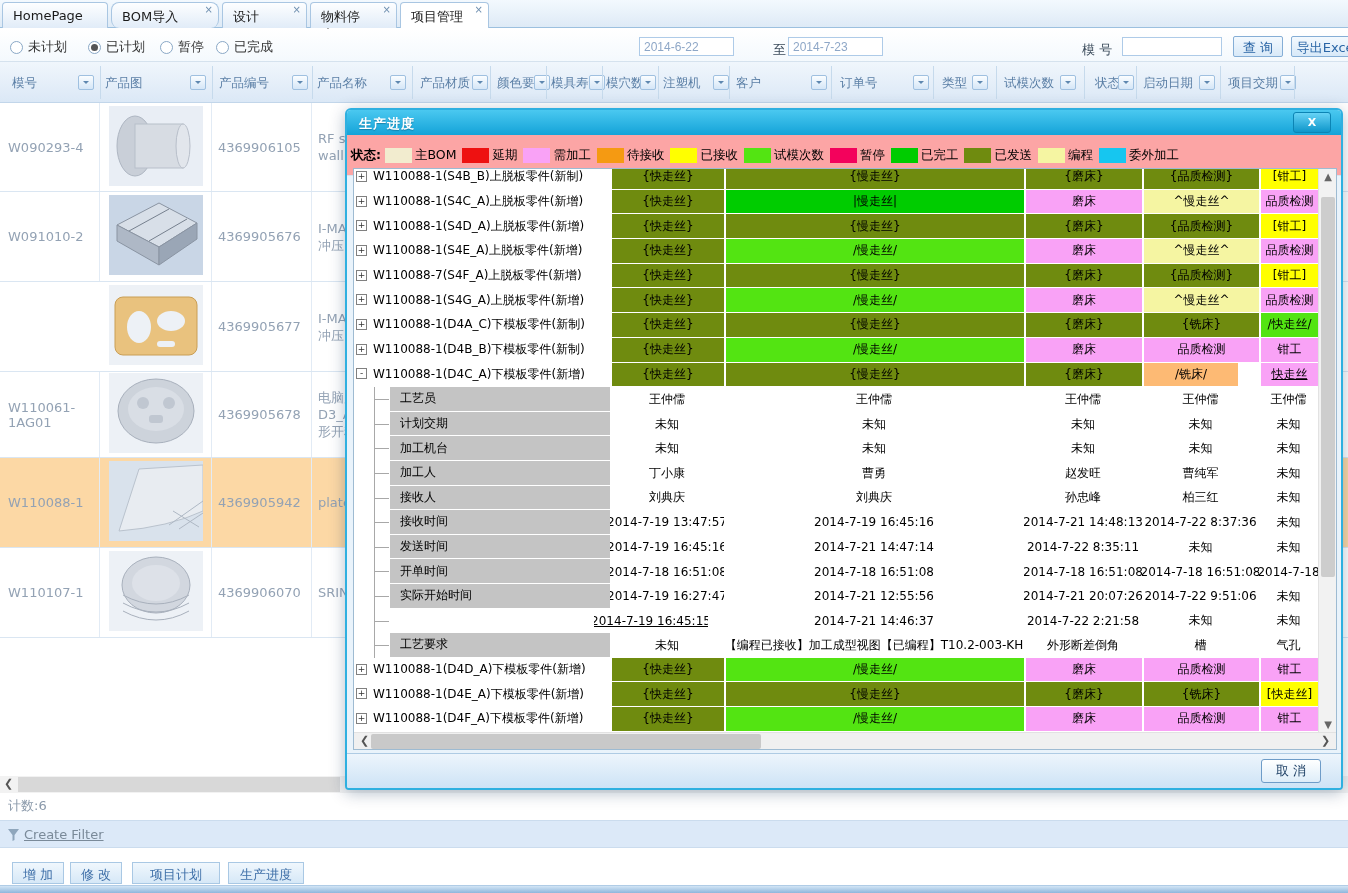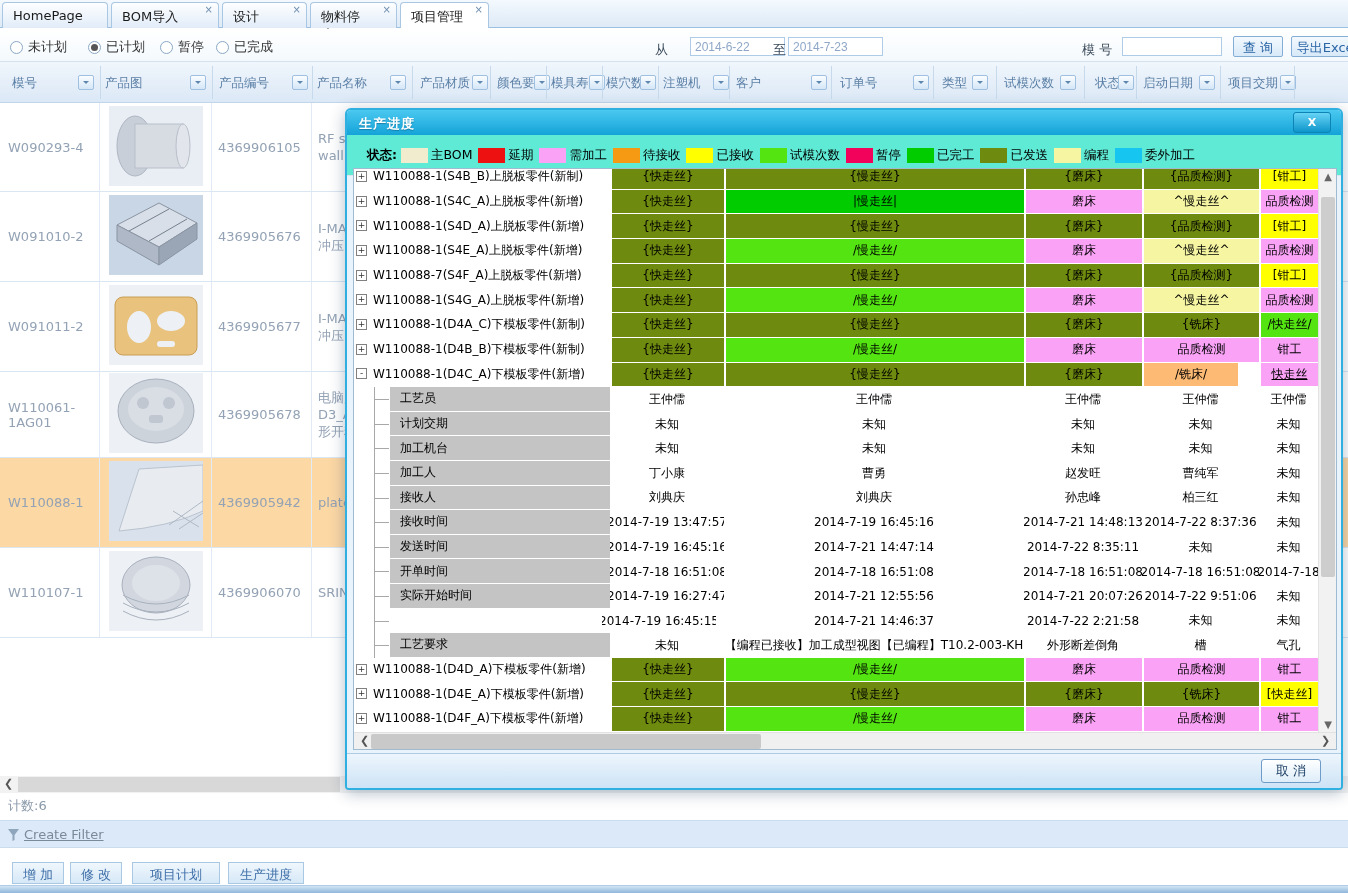--- a/index.html
+++ b/index.html
@@ -73,22 +73,22 @@
 .dialog { position:absolute; left:345px; top:108px; width:998px; height:682px;
   border:2px solid #2FB0E0; border-radius:6px 6px 4px 4px; background:#E9F3FB;
   box-shadow:0 3px 16px rgba(0,40,80,.3); }
 .dlg-header { position:absolute; left:0; top:0; width:100%; height:25px;
   background:linear-gradient(#4AC8F0,#14A3D8); border-radius:4px 4px 0 0; }
 .dlg-title { position:absolute; left:12px; top:5px; color:#fff; font-weight:bold; font-size:13px;
   letter-spacing:1px; text-shadow:0 1px 1px rgba(0,60,90,.4); }
 .dlg-close { position:absolute; right:10px; top:2px; width:38px; height:21px;
   background:linear-gradient(#66D3F6,#0E96CA); border:1px solid #0C84B4; border-radius:3px;
   color:#fff; font-size:11px; font-weight:bold; text-align:center; line-height:20px; cursor:default; }
-.dlg-legend { position:absolute; left:0; top:25px; width:100%; height:41px; background:#5eead4;
-  border-bottom:1px solid #D8E4EE; display:flex; align-items:center; padding-left:20px; }
+.dlg-legend { position:absolute; left:0; top:25px; width:100%; height:41px; background:#fca5a5;
+  border-bottom:1px solid #D8E4EE; display:flex; align-items:center; padding-left:4px; }
 .lg-label { font-size:12.5px; color:#000; font-weight:bold; margin-right:4px; }
 .lg-item { display:flex; align-items:center; margin-right:6px; }
 .lg-sq { width:27px; height:15px; margin-right:3px; }
 .lg-txt { font-size:12.5px; color:#000; }
 
 .dlg-grid { position:absolute; left:6px; top:58px; width:984px; height:582px; background:#fff;
   border:1px solid #9EBBD2; overflow:hidden; }
 .grid-clip { position:absolute; left:0; top:0; width:964px; height:563px; overflow:hidden; }
 .grid-content { position:relative; margin-top:-4px; }
 .treeline { position:absolute; left:7px; top:0; bottom:0; width:0;
@@ -123,30 +123,30 @@
   background:linear-gradient(#FEFFFF,#DEEDF9); border:1px solid #6E9CC8; border-radius:3px;
   color:#16395F; font-size:13px; text-align:center; line-height:22px; cursor:default; }
 </style>
 </head>
 <body>
 
 <div class="page">
 
   <div class="tabbar" id="tabbar">
       <div class="tab" style="left: 2px; width: 106px;"><span>HomePage</span></div>
-      <div class="tab" style="left: 111px; width: 108px;"><span>BOM导入</span><span class="x">×</span></div>
+      <div class="tab" style="left: 111px; width: 108px; border-radius: 8px;"><span>BOM导入</span><span class="x">×</span></div>
       <div class="tab" style="left: 222px; width: 85px;"><span>设计BOM</span><span class="x">×</span></div>
       <div class="tab" style="left: 310px; width: 87px;"><span>物料停止</span><span class="x">×</span></div>
       <div class="tab active" style="left: 400px; width: 89px;"><span>项目管理</span><span class="x">×</span></div>
     </div>
 
   <div class="toolbar">
     <div id="radios"></div>
     <div class="tb-label" style="left:655px">从</div>
-    <input class="tb-input" style="left: 690px; width: 95px;" value="2014-6-22">
+    <input class="tb-input" style="left: 639px; width: 95px;" value="2014-6-22">
     <div class="tb-label" style="left:773px">至</div>
     <input class="tb-input" style="left: 788px; width: 95px;" value="2014-7-23">
     <div class="tb-label" style="left:1082px">模 号</div>
     <input class="tb-input" style="left: 1122px; width: 100px;" value="">
     <div class="tb-btn" style="left:1233px;width:50px">查 询</div>
     <div class="tb-btn" style="left:1291px;width:72px">导出Excel</div>
   <div class="radio" style="left: 10px;"><span class="rb"></span><span>未计划</span></div>
       <div class="radio" style="left: 88px;"><span class="rb sel"></span><span>已计划</span></div>
       <div class="radio" style="left: 160px;"><span class="rb"></span><span>暂停</span></div>
       <div class="radio" style="left: 216px;"><span class="rb"></span><span>已完成</span></div>
@@ -234,21 +234,20 @@
               <line x1="40" y1="46" x2="78" y2="24" stroke="#76808E"></line>
             </svg></span>
         </div>
         <div class="tc code">4369905676</div>
         <div class="tc name">
           <div class="name-lines">I-MAC
 冲压L</div>
         </div>
       </div>
       <div class="trow" style="top: 282px; height: 90px;">
-        <div class="tc mold">W091011-2</div>
         <div class="tc img">
           <span><svg class="pimg" viewBox="0 0 94 80">
               <rect width="94" height="80" fill="#EDF1F6"></rect>
               <rect x="6" y="12" width="82" height="58" rx="8" fill="#E9C27E" stroke="#C99E55"></rect>
               <ellipse cx="30" cy="42" rx="12" ry="16" fill="#EDF1F6"></ellipse>
               <ellipse cx="62" cy="36" rx="14" ry="10" fill="#EDF1F6"></ellipse>
               <rect x="48" y="56" width="18" height="6" rx="3" fill="#EDF1F6"></rect>
             </svg></span>
         </div>
         <div class="tc code">4369905677</div>
@@ -561,21 +560,21 @@
               <div class="d-conn"></div>
               <div class="d-label">实际开始时间</div>
               <div class="d-val" style="left: 256px; width: 114px;">2014-7-19 16:27:47</div>
               <div class="d-val" style="left: 370px; width: 300px;">2014-7-21 12:55:56</div>
               <div class="d-val" style="left: 670px; width: 118px;">2014-7-21 20:07:26</div>
               <div class="d-val" style="left: 788px; width: 117px;">2014-7-22 9:51:06</div>
               <div class="d-val" style="left: 905px; width: 59px;">未知</div>
             </div>
             <div class="drow">
               <div class="d-conn"></div>
-              <div class="d-val" style="left: 248px; width: 114px;">2014-7-19 16:45:15</div>
+              <div class="d-val" style="left: 240px; width: 114px; text-decoration: underline;">2014-7-19 16:45:15</div>
               <div class="d-val" style="left: 370px; width: 300px;">2014-7-21 14:46:37</div>
               <div class="d-val" style="left: 670px; width: 118px;">2014-7-22 2:21:58</div>
               <div class="d-val" style="left: 788px; width: 117px;">未知</div>
               <div class="d-val" style="left: 905px; width: 59px;">未知</div>
             </div>
             <div class="drow">
               <div class="d-conn"></div>
               <div class="d-label">工艺要求</div>
               <div class="d-val" style="left: 256px; width: 114px;">未知</div>
               <div class="d-val" style="left: 370px; width: 300px;">【编程已接收】加工成型视图【已编程】T10.2-003-KH</div>

